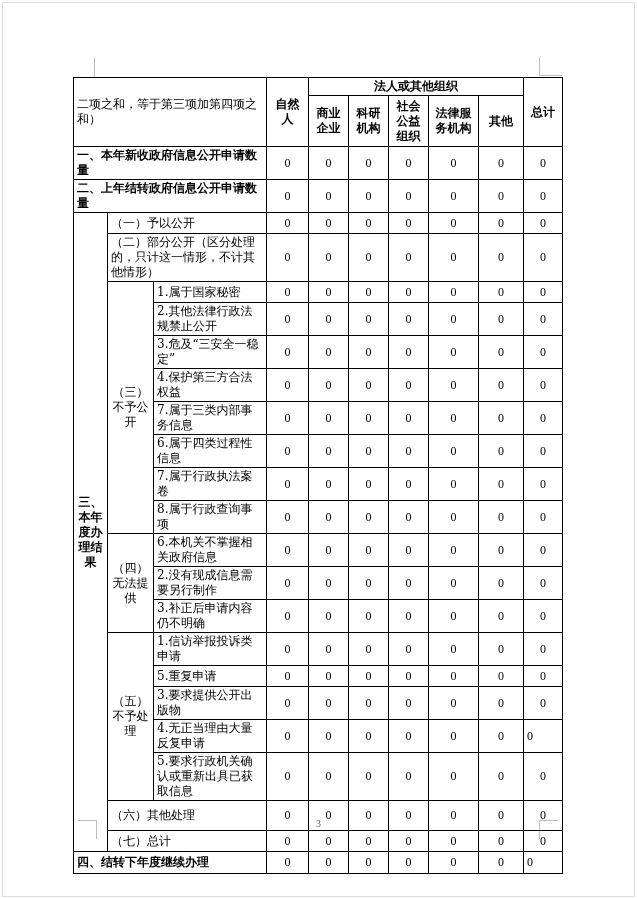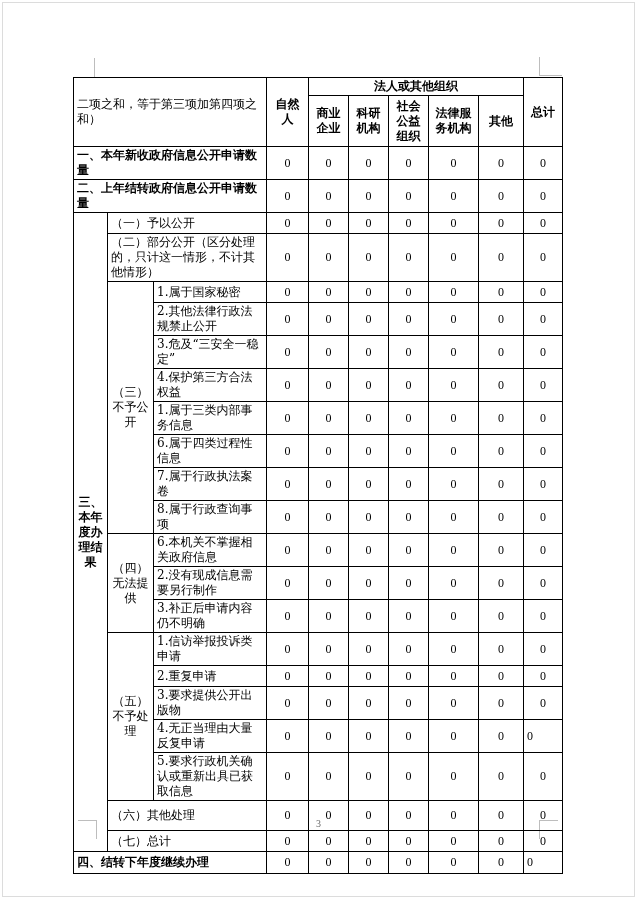--- a/index.html
+++ b/index.html
@@ -174,21 +174,21 @@
         <td colspan="1" class="kai">4.保护第三方合法权益</td>
         <td class="num">0</td>
         <td class="num">0</td>
         <td class="num">0</td>
         <td class="num">0</td>
         <td class="num">0</td>
         <td class="num">0</td>
         <td class="num">0</td>
       </tr>
       <tr style="height: 32px;">
-        <td colspan="1" class="kai">1.属于三类内部事务信息</td>
+        <td colspan="1" class="kai">7.属于三类内部事务信息</td>
         <td class="num">0</td>
         <td class="num">0</td>
         <td class="num">0</td>
         <td class="num">0</td>
         <td class="num">0</td>
         <td class="num">0</td>
         <td class="num">0</td>
       </tr>
       <tr style="height: 32px;">
         <td colspan="1" class="kai">6.属于四类过程性信息</td>
@@ -256,21 +256,21 @@
         <td colspan="1" class="kai">1.信访举报投诉类申请</td>
         <td class="num">0</td>
         <td class="num">0</td>
         <td class="num">0</td>
         <td class="num">0</td>
         <td class="num">0</td>
         <td class="num">0</td>
         <td class="num">0</td>
       </tr>
       <tr style="height: 21px;">
-        <td colspan="1" class="kai">2.重复申请</td>
+        <td colspan="1" class="kai">5.重复申请</td>
         <td class="num">0</td>
         <td class="num">0</td>
         <td class="num">0</td>
         <td class="num">0</td>
         <td class="num">0</td>
         <td class="num">0</td>
         <td class="num">0</td>
       </tr>
       <tr style="height: 32px;">
         <td colspan="1" class="kai">3.要求提供公开出版物</td>

